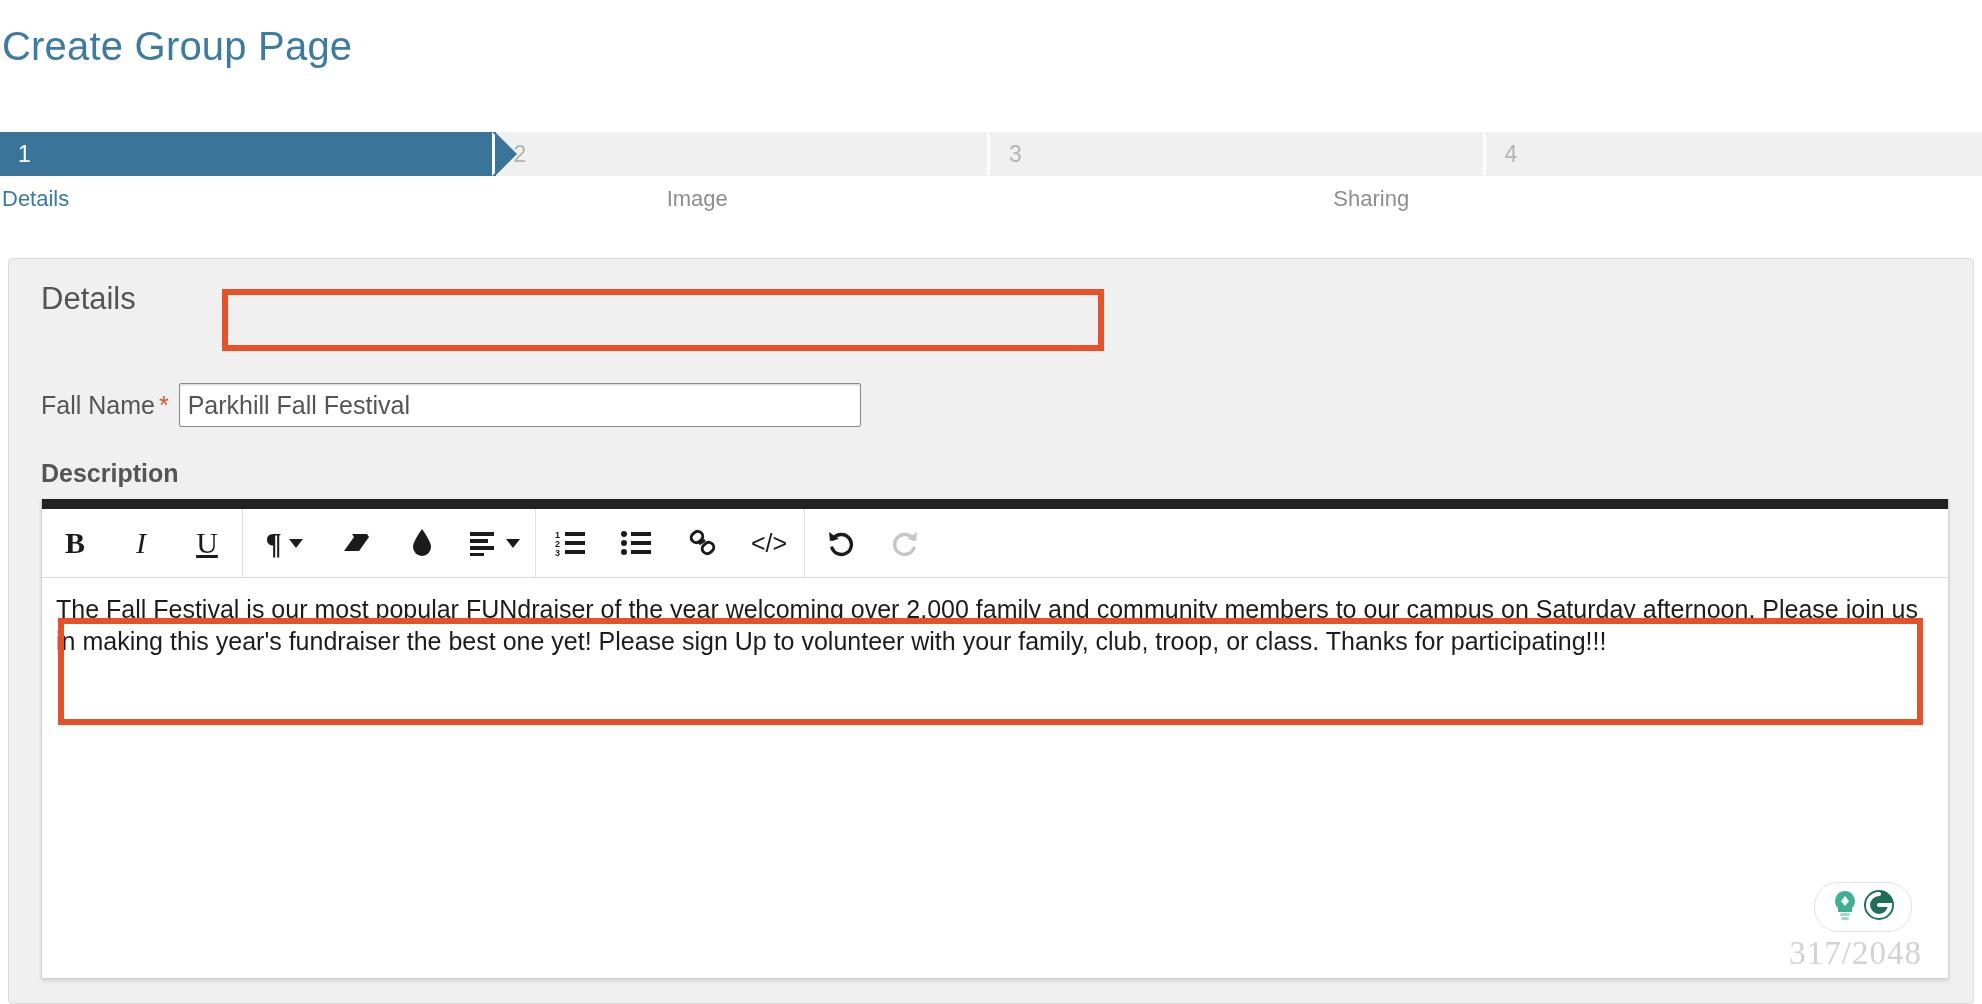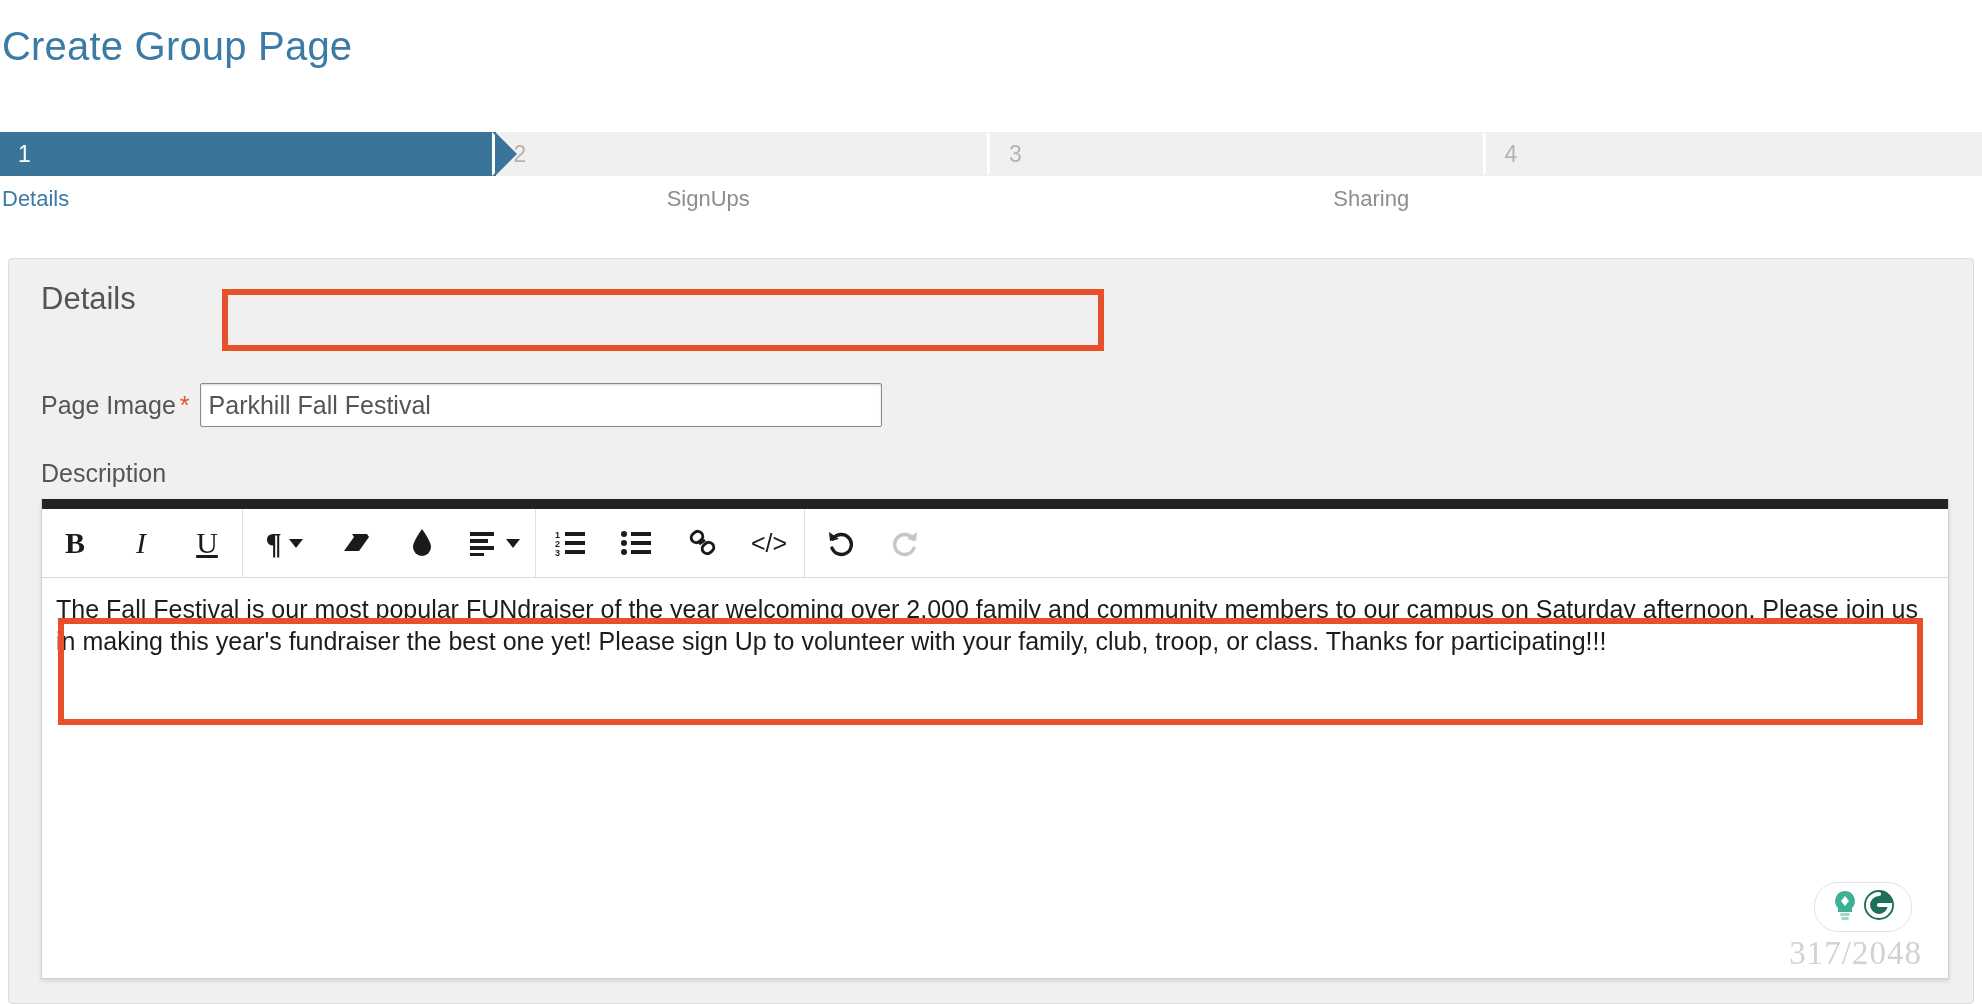--- a/index.html
+++ b/index.html
@@ -190,20 +190,21 @@
     height: 107px;
   }
 
   
   .desc-label {
     position: absolute;
     left: 32px;
     top: 200px;
     font-size: 25px;
     color: #555555;
+    font-weight: bold;
   }
   .editor {
     position: absolute;
     left: 32px;
     top: 240px;
     width: 1908px;
     height: 480px;
     background: #ffffff;
     border: 1px solid #d0d0d0;
     border-top: none;
@@ -316,31 +317,31 @@
       <span class="step-num">3</span>
       <span class="chev"></span>
     </div>
     <div class="step">
       <span class="step-num">4</span>
 
     </div>
   </div>
   <div class="step-labels">
     <div class="step-label active">Details</div>
-    <div class="step-label">SignUps</div>
+    <div class="step-label">Image</div>
     <div class="step-label">Sharing</div>
   </div>
 </div>
 
 <div class="panel">
 
   <div class="panel-title">Details</div>
 
   <div class="field-row">
-    <span class="field-label">Page Image</span>
+    <span class="field-label">Fall Name</span>
     <span class="req-star">*</span>
     <input class="name-input" type="text" value="Parkhill Fall Festival" style="">
   </div>
 
   <div class="desc-label">Description</div>
 
   <div class="editor">
     <div class="editor-topbar"></div>
 
     <div class="toolbar">

